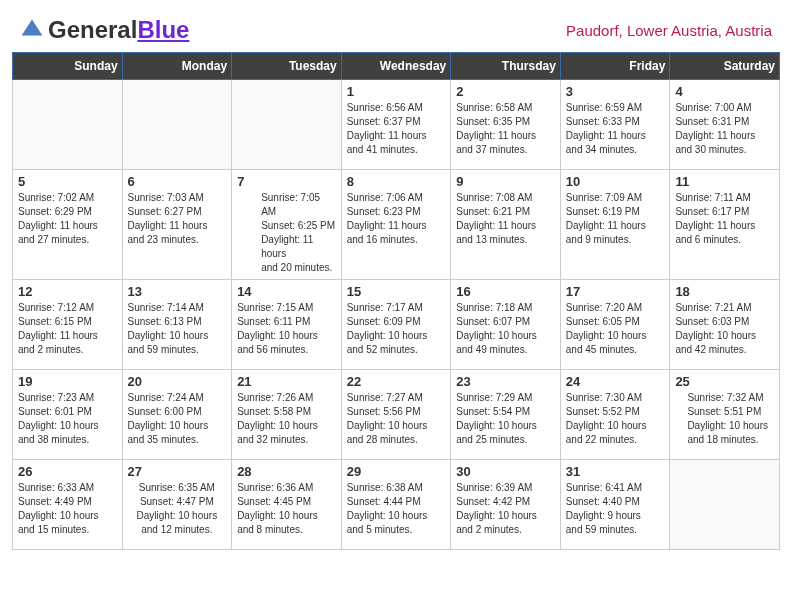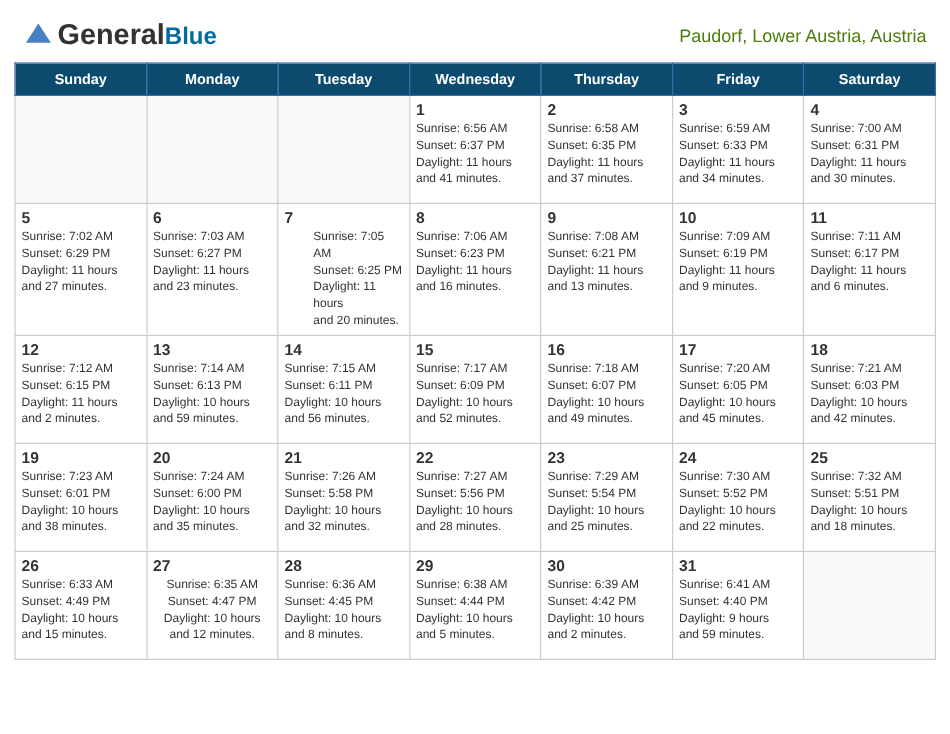--- a/index.html
+++ b/index.html
@@ -19,54 +19,55 @@
       display: flex;
       align-items: center;
       gap: 4px;
     }
     .logo-text-general {
       font-size: 24px;
       font-weight: bold;
       color: #333;
     }
     .logo-text-blue {
-      font-size: 20px;
-      font-weight: bold;
-      color: #0369a1;
+      font-size: 24px;
+      font-weight: bold;
+      color: #6d28d9;
+      text-decoration: underline;
     }
     .logo-icon {
       width: 24px;
       height: 24px;
     }
     .title-block {
       text-align: right;
     }
     .month-title {
       font-size: 36px;
       font-weight: bold;
       color: #333;
       line-height: 1.1;
     }
     .location-title {
       font-size: 15px;
-      color: #4d7c0f;
+      color: #be185d;
     }
     .calendar {
       width: calc(100% - 24px);
       margin: 0 12px 12px 12px;
       border-collapse: collapse;
       border: 1px solid #ccc;
     }
     .calendar th {
-      background: #0c4a6e;
+      background: #404040;
       color: #fff;
       font-size: 12px;
       font-weight: bold;
       padding: 6px 4px;
-      text-align: center;
+      text-align: right;
       border: 1px solid #3a6aaa;
     }
     .calendar td {
       vertical-align: top;
       border: 1px solid #ccc;
       padding: 4px 5px;
       width: calc(100% / 7);
       min-height: 80px;
       background: #fff;
       font-size: 10.5px;
@@ -294,21 +295,21 @@
         </td>
         <td>
           <span class="day-number">24</span>
           <div class="day-info" style="white-space: pre-line;">Sunrise: 7:30 AM
 Sunset: 5:52 PM
 Daylight: 10 hours
 and 22 minutes.</div>
         </td>
         <td>
           <span class="day-number">25</span>
-          <div class="day-info" style="white-space: pre-line;">Sunrise: 7:32 AM
+          <div class="day-info" style="white-space: pre-line; margin-left: 12px;">Sunrise: 7:32 AM
 Sunset: 5:51 PM
 Daylight: 10 hours
 and 18 minutes.</div>
         </td>
       </tr>
       <tr class="week-row">
         <td>
           <span class="day-number">26</span>
           <div class="day-info" style="white-space: pre-line;">Sunrise: 6:33 AM
 Sunset: 4:49 PM

